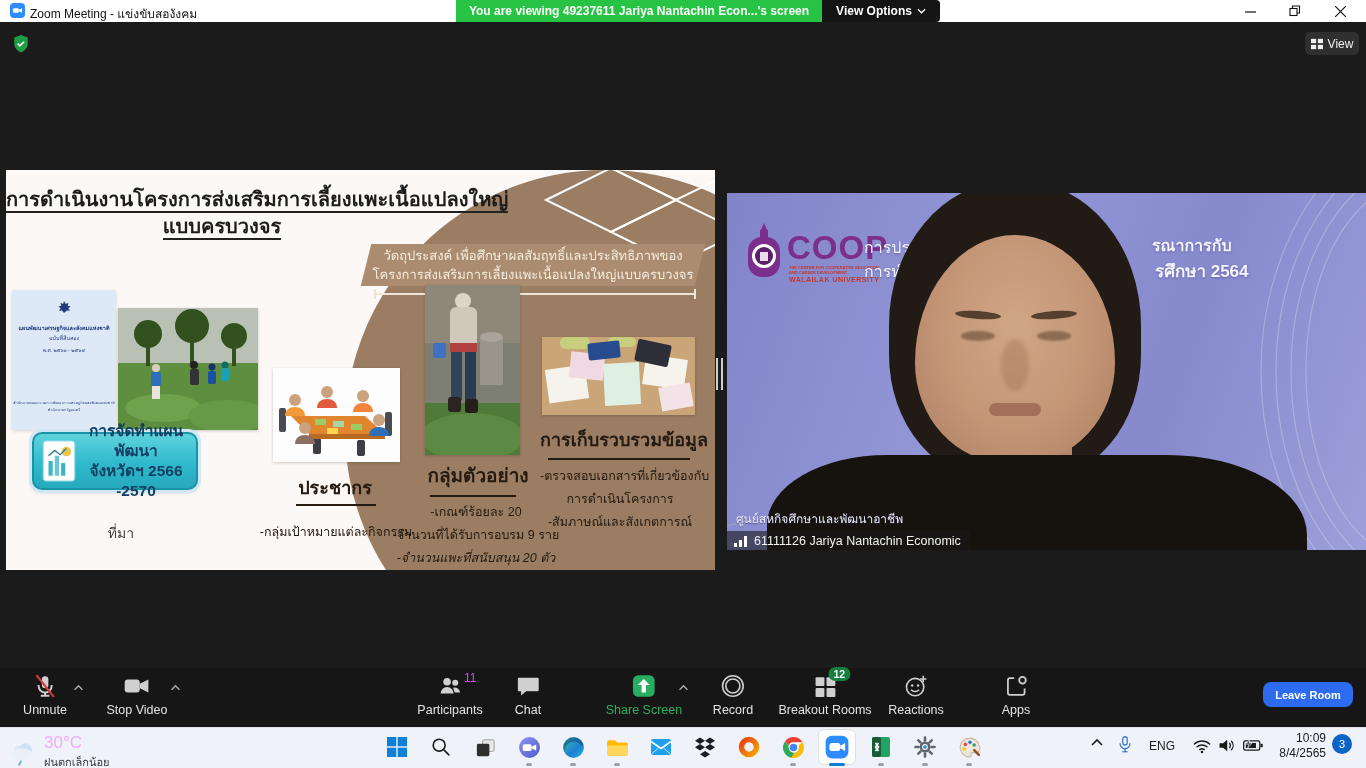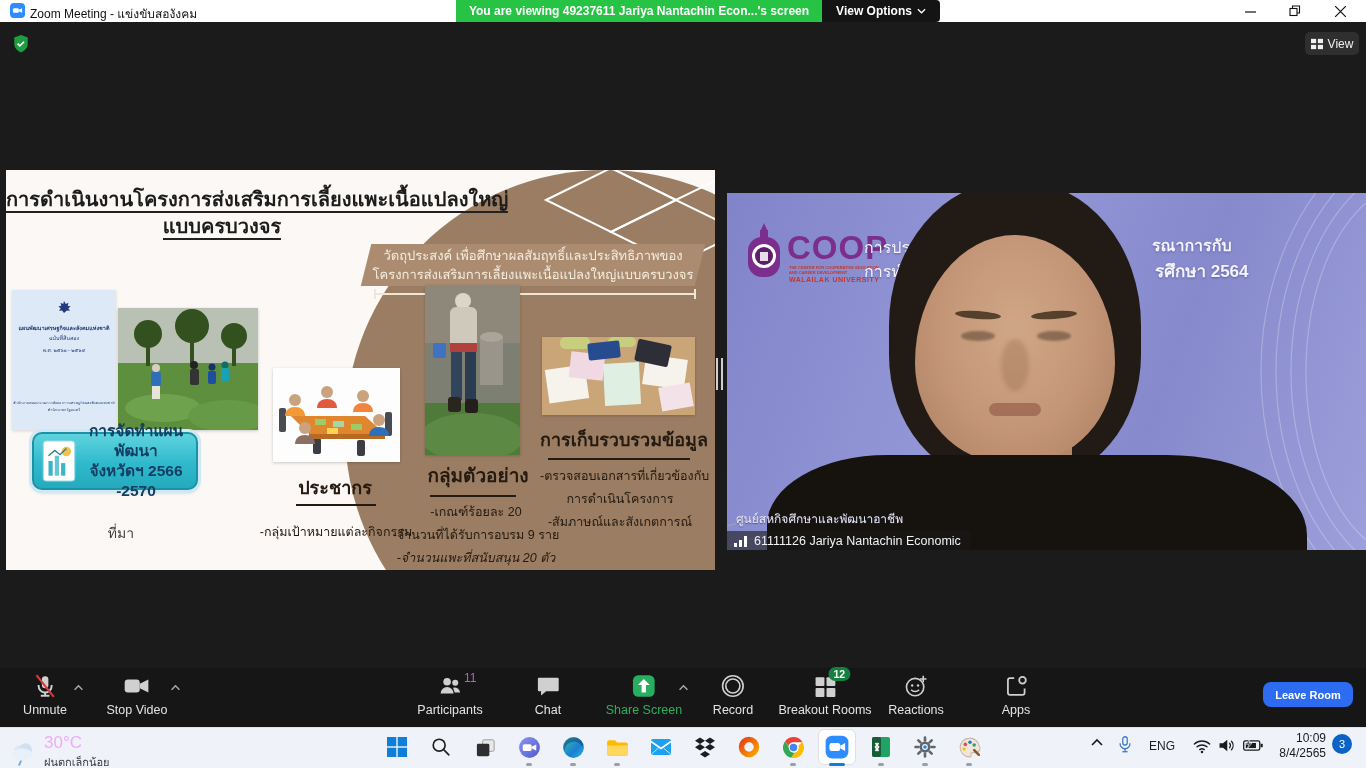--- a/index.html
+++ b/index.html
@@ -361,21 +361,21 @@
           <circle cx="9" cy="8" r="3.5" fill="#d0d0d0"></circle>
           <path d="M3 19a6 6 0 0 1 12 0z" fill="#d0d0d0"></path>
           <circle cx="16.5" cy="9" r="2.8" fill="#d0d0d0"></circle>
           <path d="M14.5 13.6a5 5 0 0 1 6.5 4.4h-5z" fill="#d0d0d0"></path>
         </svg>
       <span class="pcount">11</span>
     </div>
     <div class="tlabel">Participants</div>
   </div>
 
-  <div class="tbtn" style="left:548px;">
+  <div class="tbtn" style="left:528px;">
     <div class="ticon">
       <svg width="25" height="26" viewBox="0 0 24 24">
           <path d="M3 4h18a1 1 0 0 1 1 1v11a1 1 0 0 1-1 1H10l-5 4v-4H3a1 1 0 0 1-1-1V5a1 1 0 0 1 1-1z" fill="#d0d0d0"></path>
         </svg>
     </div>
     <div class="tlabel">Chat</div>
   </div>
 
   <div class="tbtn" style="left:644px;">
     <div class="ticon">

